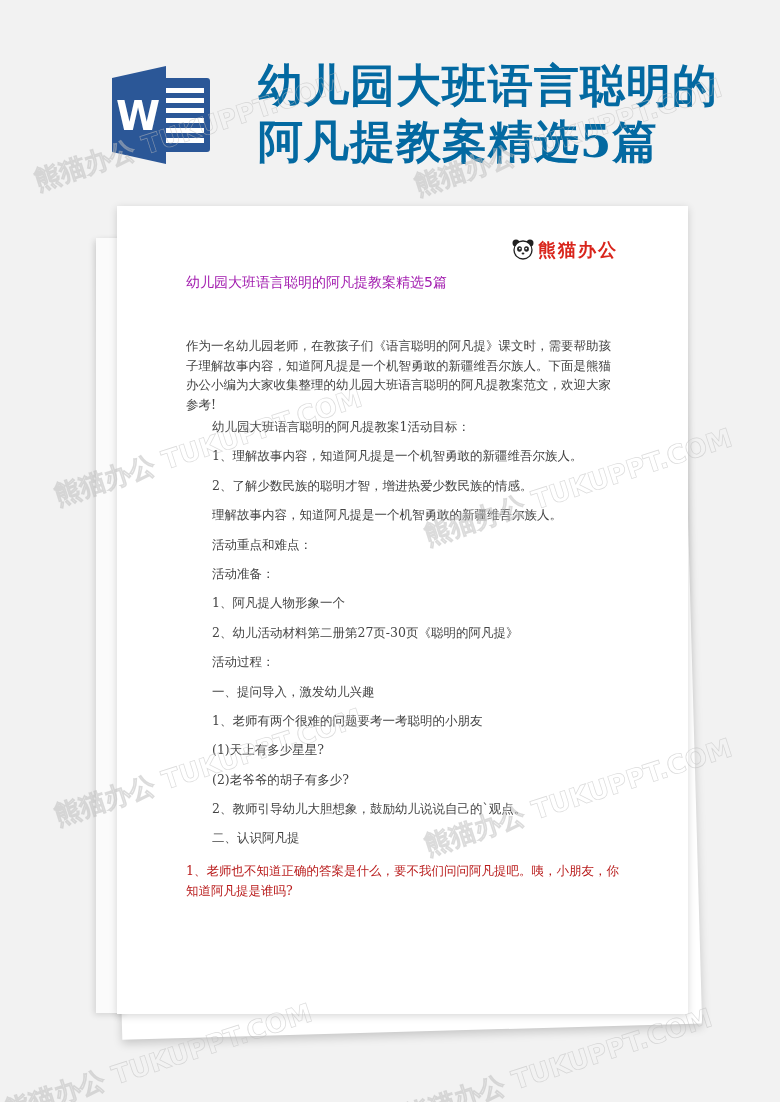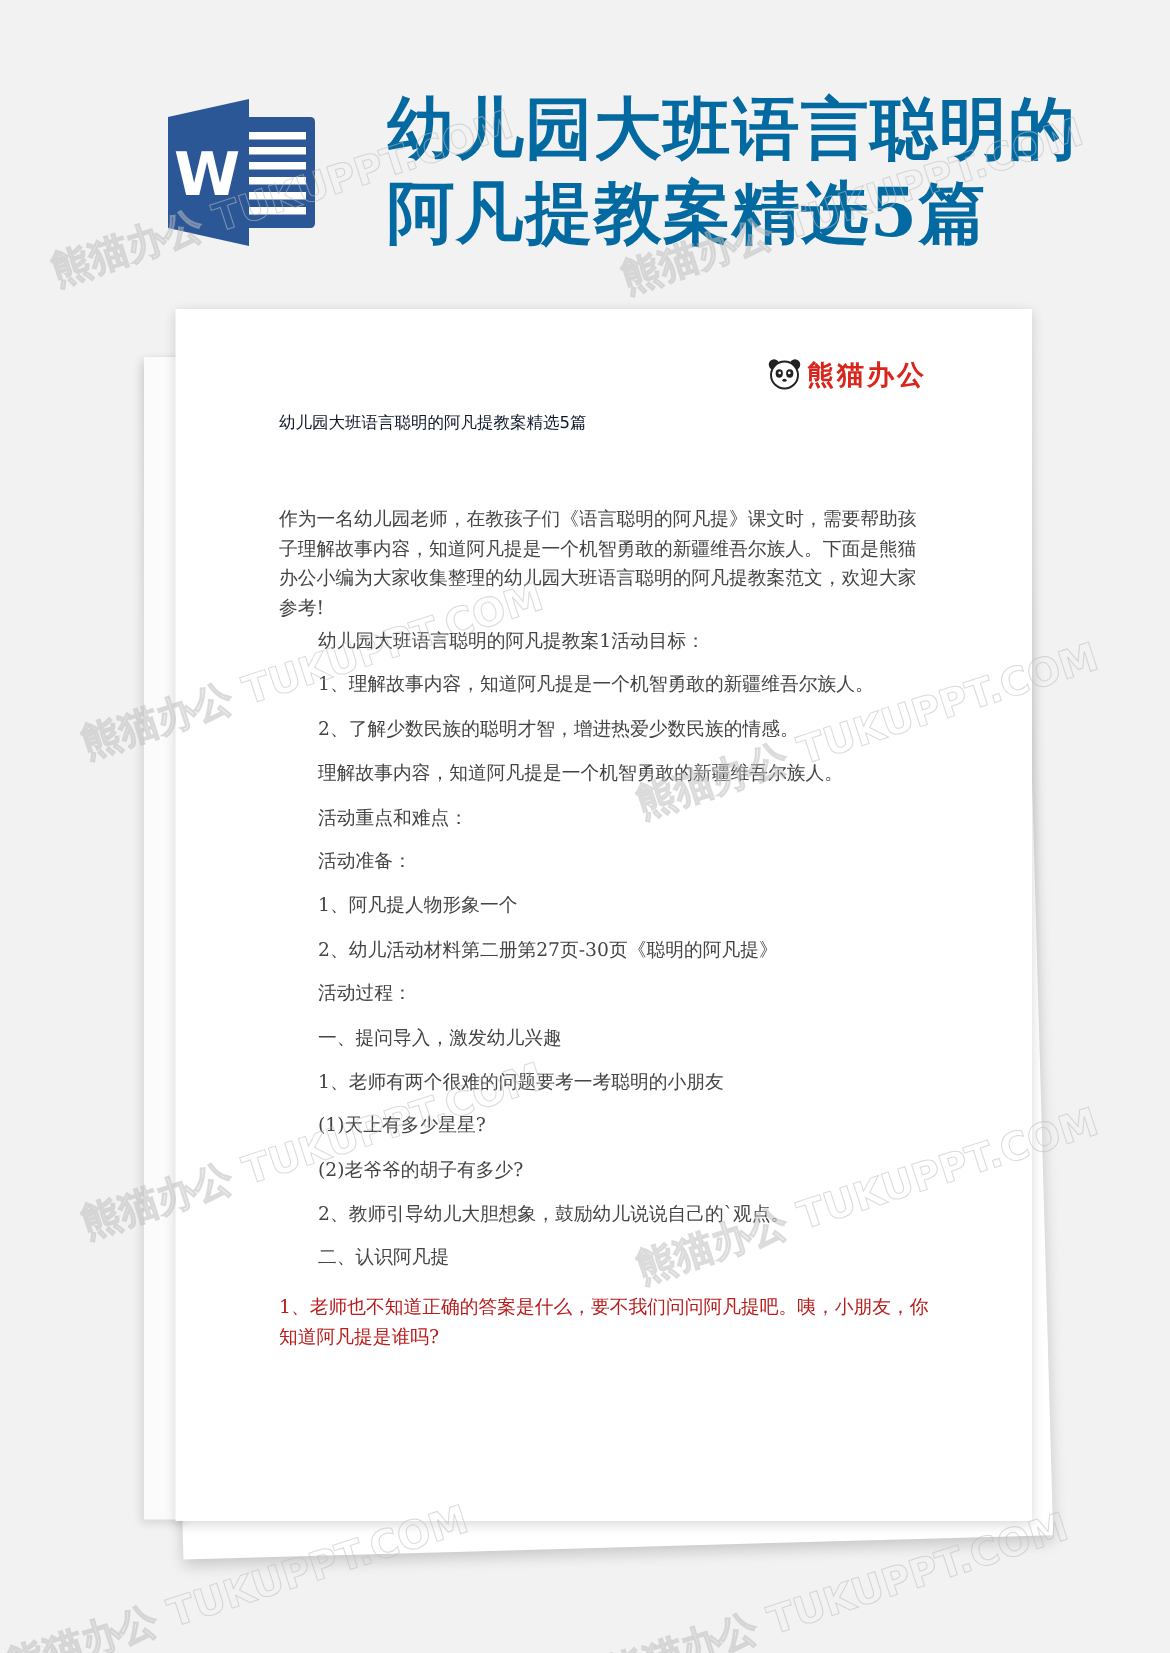--- a/index.html
+++ b/index.html
@@ -78,22 +78,22 @@
       font-weight: bold;
       font-size: 18px;
       letter-spacing: 2px;
     }
 
     
     .doc-title {
       position: absolute;
       left: 186px; top: 274px;
       font-family: "DejaVu Sans", "Liberation Sans", sans-serif;
-      font-size: 11px;
-      color: #0f172a;
+      font-size: 14px;
+      color: #a21caf;
       white-space: nowrap;
     }
     .intro {
       position: absolute;
       left: 186px; top: 336px;
       width: 436px;
       font-size: 12.5px;
       line-height: 19.5px;
       color: #444444;
     }

